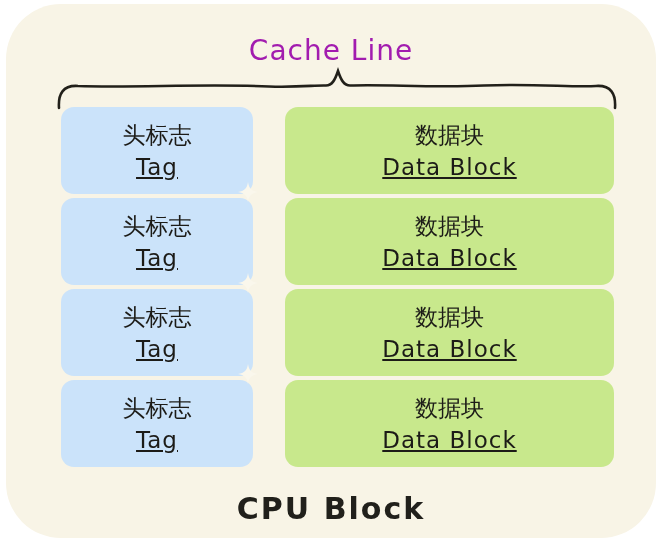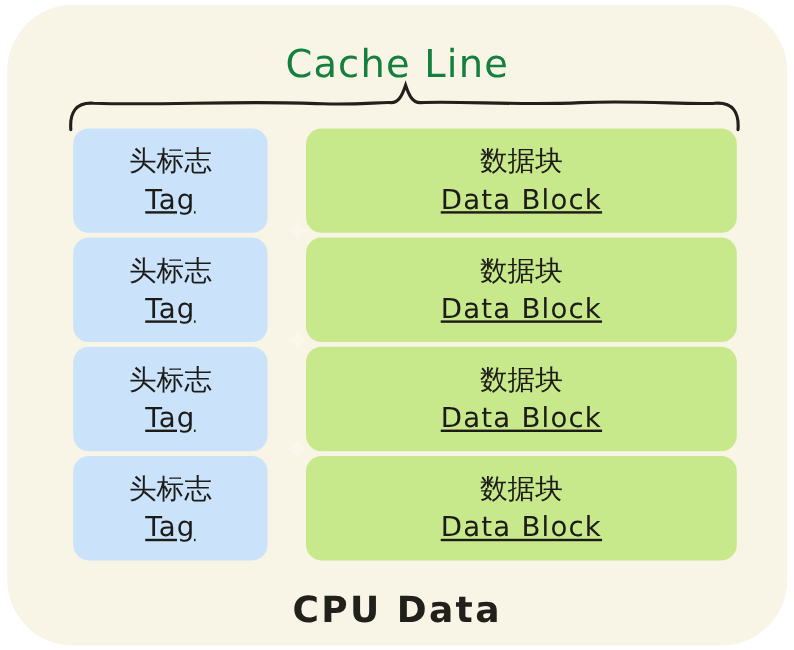--- a/index.html
+++ b/index.html
@@ -23,23 +23,23 @@
     height: 534px;
     background: #f8f4e6;
     border-radius: 55px;
   }
   .cache-line-title {
     position: absolute;
     left: 0;
     right: 0;
     top: 30px;
     text-align: center;
-    font-size: 32px;
+    font-size: 28px;
     font-weight: 500;
-    color: #15803d;
+    color: #a21caf;
     letter-spacing: 1px;
   }
   .brace-svg {
     position: absolute;
     left: 48px;
     top: 60px;
     width: 566px;
     height: 50px;
   }
   .rows {
@@ -61,21 +61,21 @@
     display: flex;
     flex-direction: column;
     align-items: center;
     justify-content: center;
     color: #1c1b17;
     font-size: 23px;
     line-height: 32px;
     text-align: center;
   }
   .tag-cell {
-    width: 162px;
+    width: 192px;
     background: #cbe3fa;
   }
   .data-cell {
     flex: 1;
     background: #c8e88c;
     margin-left: 25px;
   }
   .cell .en {
     letter-spacing: 1px;
     text-decoration: underline;
@@ -169,15 +169,15 @@
     <svg class="sparkle" style="left:232px; top:178px;" viewBox="0 0 20 20" aria-hidden="true">
       <path d="M10 0 C11 6.5 13.5 9 20 10 C13.5 11 11 13.5 10 20 C9 13.5 6.5 11 0 10 C6.5 9 9 6.5 10 0 Z" fill="#faf7ec"></path>
     </svg>
     <svg class="sparkle" style="left:232px; top:269px;" viewBox="0 0 20 20" aria-hidden="true">
       <path d="M10 0 C11 6.5 13.5 9 20 10 C13.5 11 11 13.5 10 20 C9 13.5 6.5 11 0 10 C6.5 9 9 6.5 10 0 Z" fill="#faf7ec"></path>
     </svg>
     <svg class="sparkle" style="left:232px; top:360px;" viewBox="0 0 20 20" aria-hidden="true">
       <path d="M10 0 C11 6.5 13.5 9 20 10 C13.5 11 11 13.5 10 20 C9 13.5 6.5 11 0 10 C6.5 9 9 6.5 10 0 Z" fill="#faf7ec"></path>
     </svg>
 
-    <div class="footer-title">CPU Data</div>
+    <div class="footer-title">CPU Block</div>
   </div>
 </div>
 
 </body></html>

